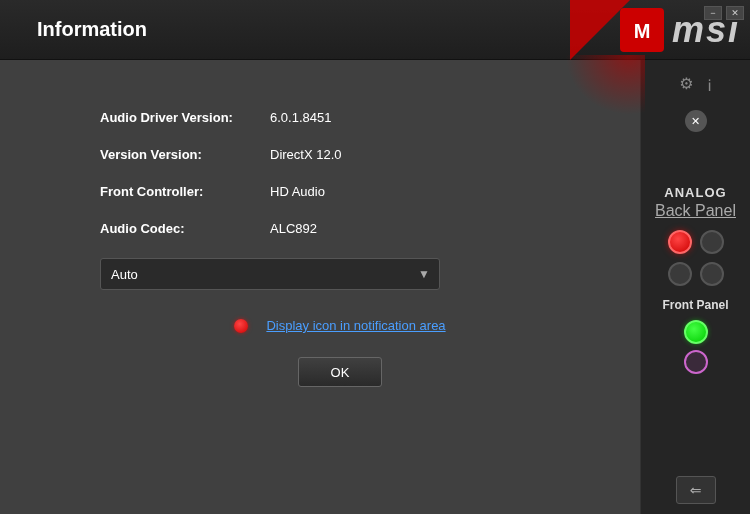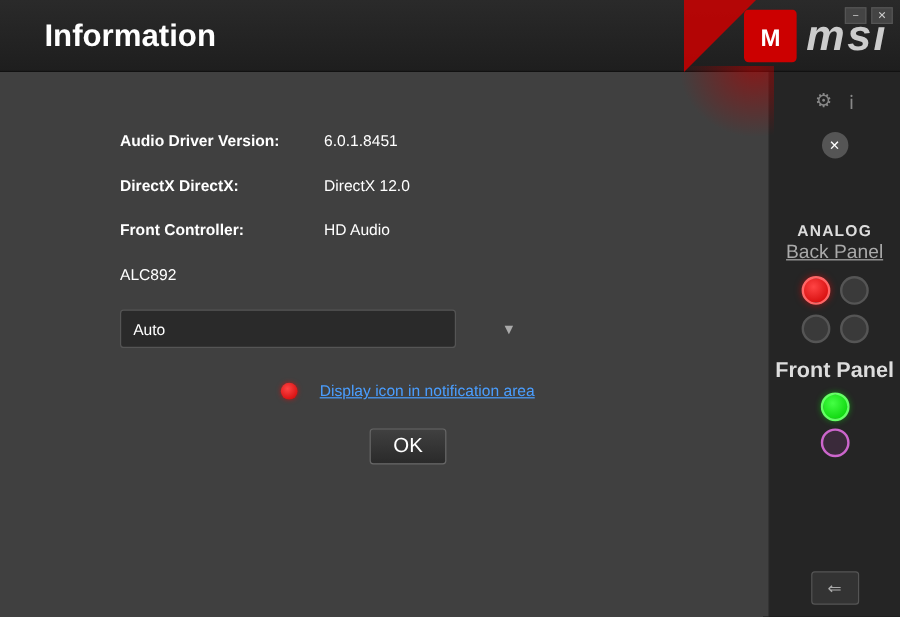--- a/index.html
+++ b/index.html
@@ -33,21 +33,21 @@
       justify-content: space-between;
       border-bottom: 1px solid #111;
     }
 
     .title-bar-left {
       padding-left: 37px;
     }
 
     .title-text {
       color: #ffffff;
-      font-size: 26px;
+      font-size: 20px;
       font-weight: bold;
     }
 
     
     .title-bar-right {
       display: flex;
       align-items: center;
       padding-right: 10px;
       gap: 10px;
     }
@@ -152,21 +152,21 @@
     }
 
     .language-label {
       color: #ffffff;
       font-size: 13px;
       font-weight: bold;
       min-width: 170px;
     }
 
     .language-select {
-      width: 280px;
+      width: 340px;
       height: 32px;
       background: #2a2a2a;
       border: 1px solid #555;
       color: #ffffff;
       font-size: 13px;
       padding: 0 10px;
       cursor: pointer;
       appearance: none;
       -webkit-appearance: none;
       position: relative;
@@ -215,27 +215,27 @@
     }
 
     
     .ok-btn-row {
       display: flex;
       justify-content: center;
       padding-left: 40px;
     }
 
     .ok-button {
-      width: 64px;
+      width: 84px;
       height: 30px;
       background: linear-gradient(180deg, #404040 0%, #2a2a2a 100%);
       border: 1px solid #666;
       border-radius: 3px;
       color: #ffffff;
-      font-size: 17px;
+      font-size: 13px;
       cursor: pointer;
     }
 
     
     .right-sidebar {
       width: 110px;
       background: #252525;
       border-left: 1px solid #333;
       position: relative;
       display: flex;
@@ -316,21 +316,21 @@
       background: radial-gradient(circle at 40% 35%, #ff4444, #cc0000);
       border-color: #ff6666;
       box-shadow: 0 0 6px rgba(255,0,0,0.5);
     }
 
     .port-circle.gray { background: #3a3a3a; border-color: #555; }
 
     
     .front-panel-title {
       color: #dddddd;
-      font-size: 18px;
+      font-size: 12px;
       font-weight: bold;
       margin-top: 12px;
       margin-bottom: 8px;
       text-align: center;
     }
 
     .port-single-row {
       display: flex;
       justify-content: center;
       gap: 8px;
@@ -420,30 +420,31 @@
 
     <div class="main-panel">
       <div class="info-rows-container">
 
         <div class="info-row">
           <span class="info-label">Audio Driver Version:</span>
           <span class="info-value">6.0.1.8451</span>
         </div>
 
         <div class="info-row">
-          <span class="info-label">DirectX DirectX:</span>
+          <span class="info-label">Version Version:</span>
           <span class="info-value">DirectX 12.0</span>
         </div>
 
         <div class="info-row">
           <span class="info-label">Front Controller:</span>
           <span class="info-value">HD Audio</span>
         </div>
 
         <div class="info-row">
+          <span class="info-label">Audio Codec:</span>
           <span class="info-value">ALC892</span>
         </div>
 
         <div class="language-row">
           <div class="select-wrapper">
             <select class="language-select" id="lang-select">
             <option value="Auto">Auto</option><option value="English">English</option><option value="Chinese">Chinese</option><option value="German">German</option><option value="French">French</option><option value="Spanish">Spanish</option><option value="Japanese">Japanese</option></select>
             <span class="select-arrow">▼</span>
           </div>
         </div>

